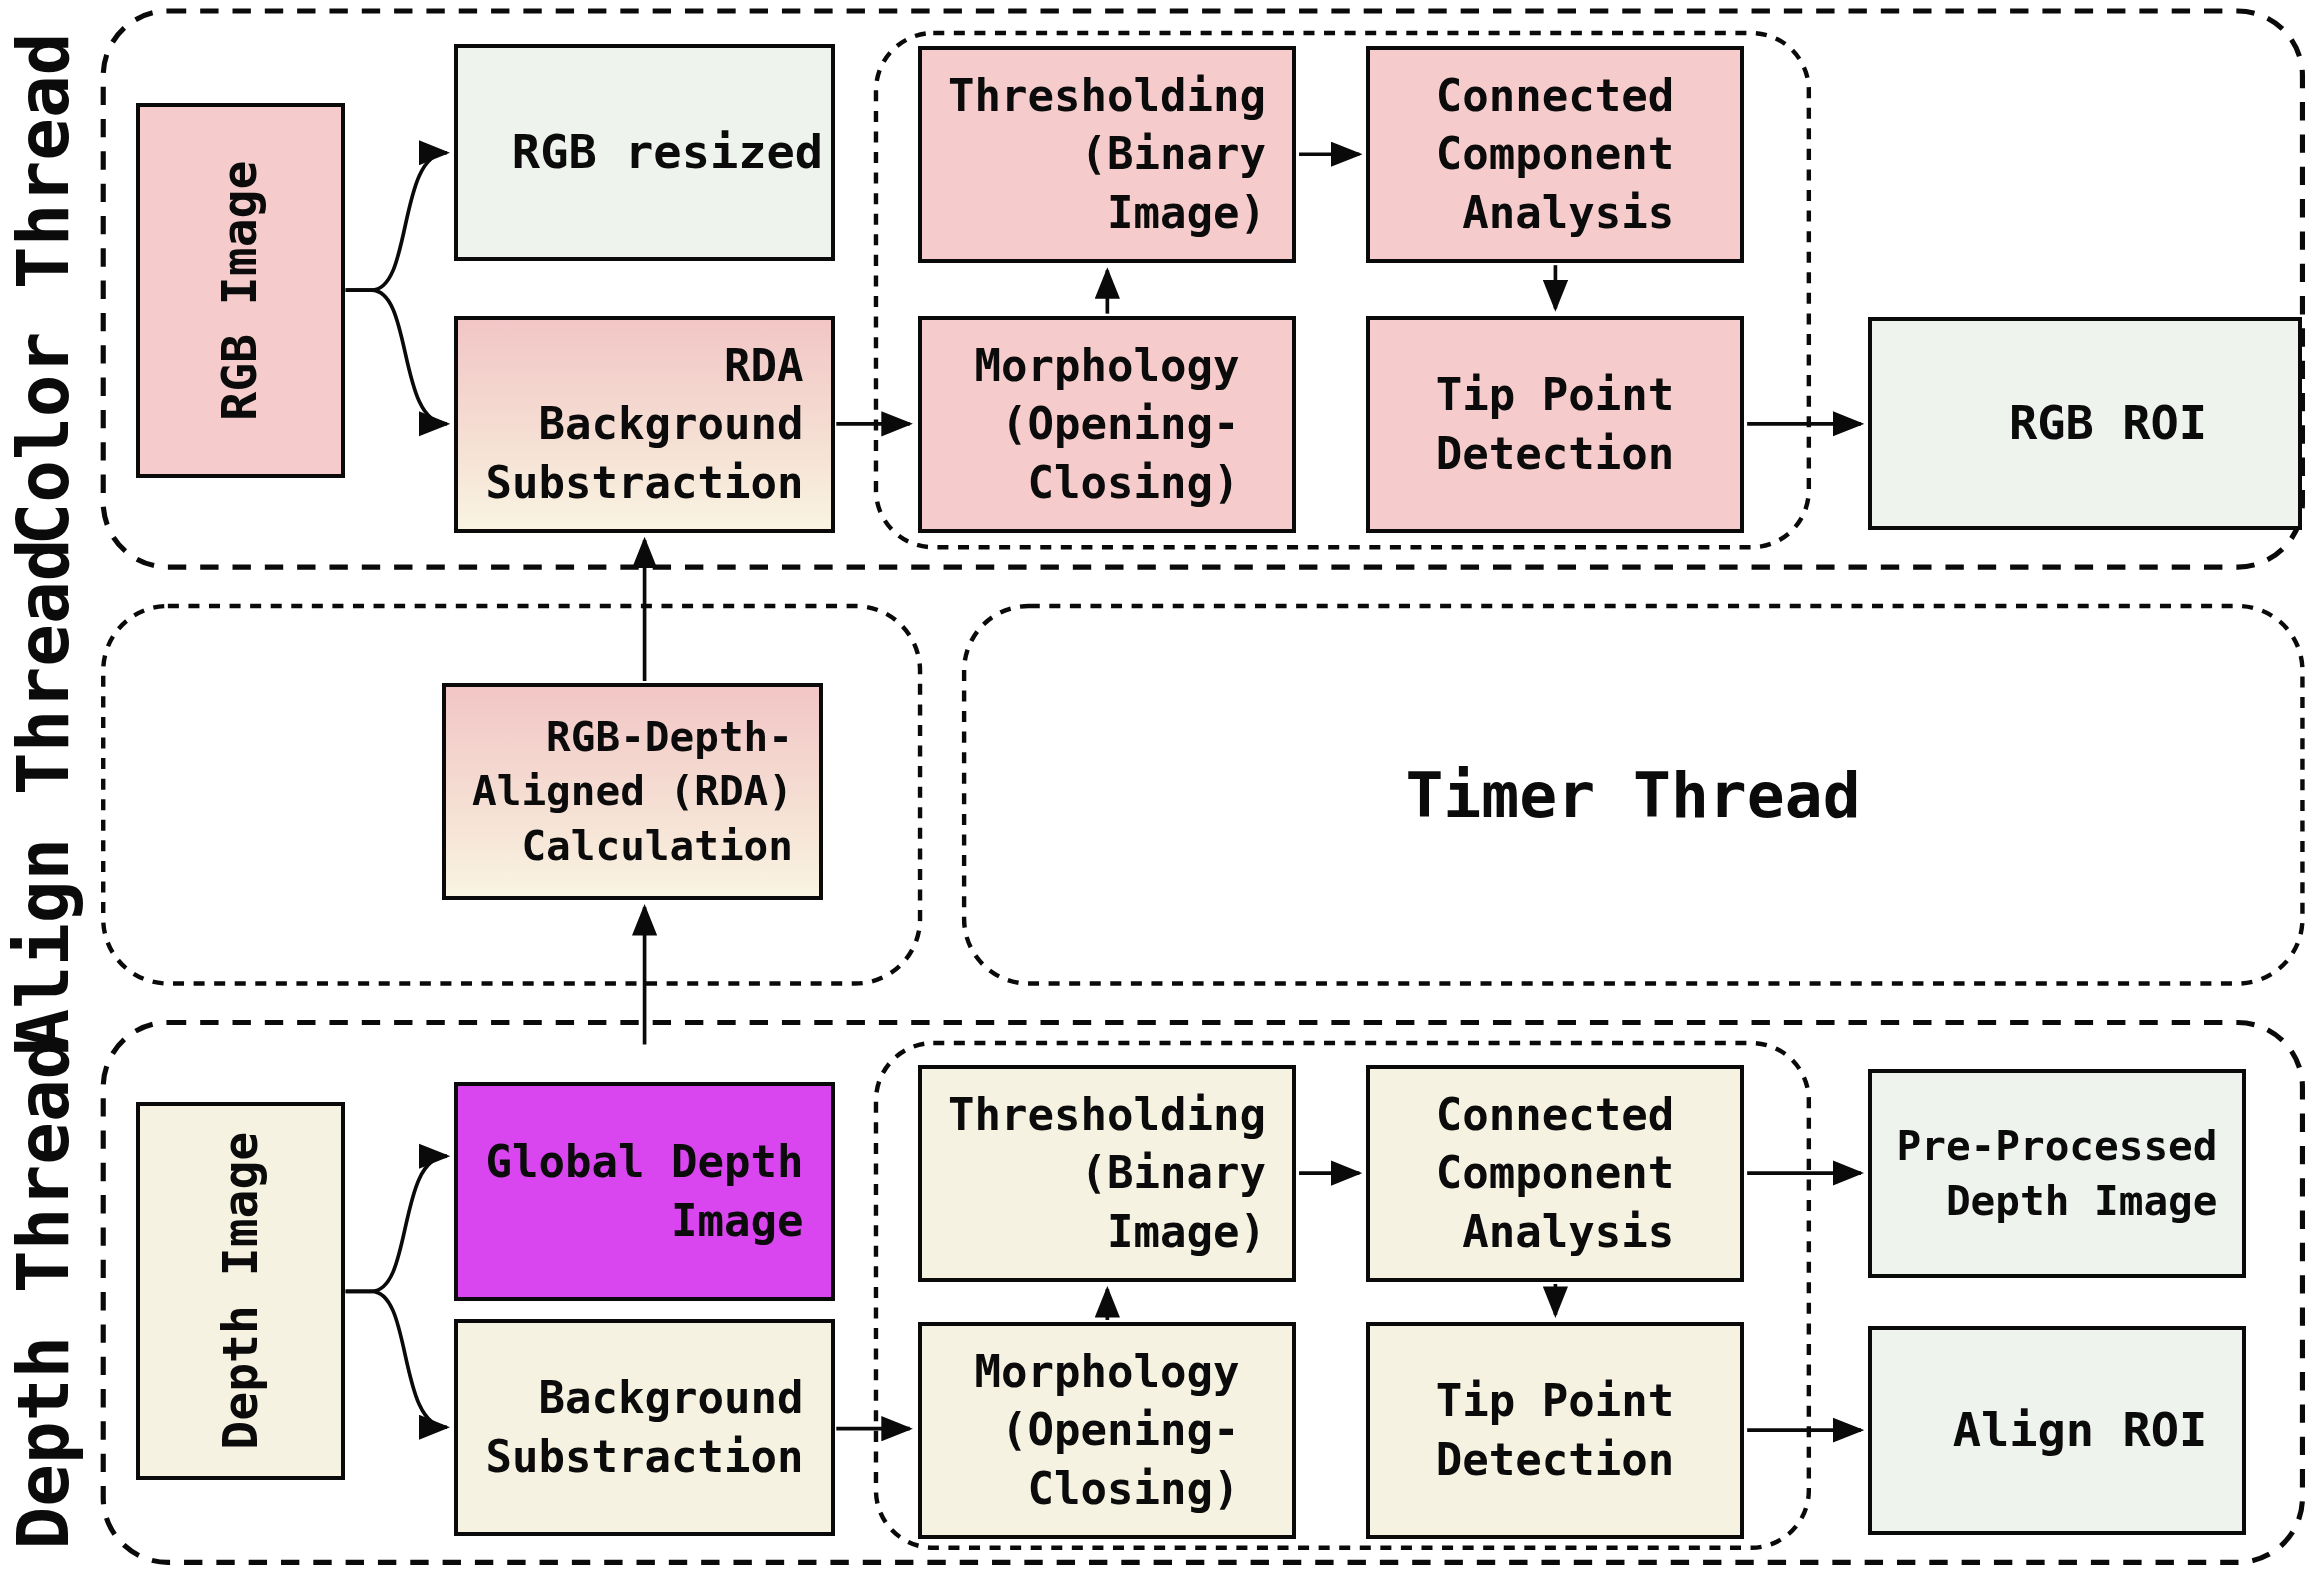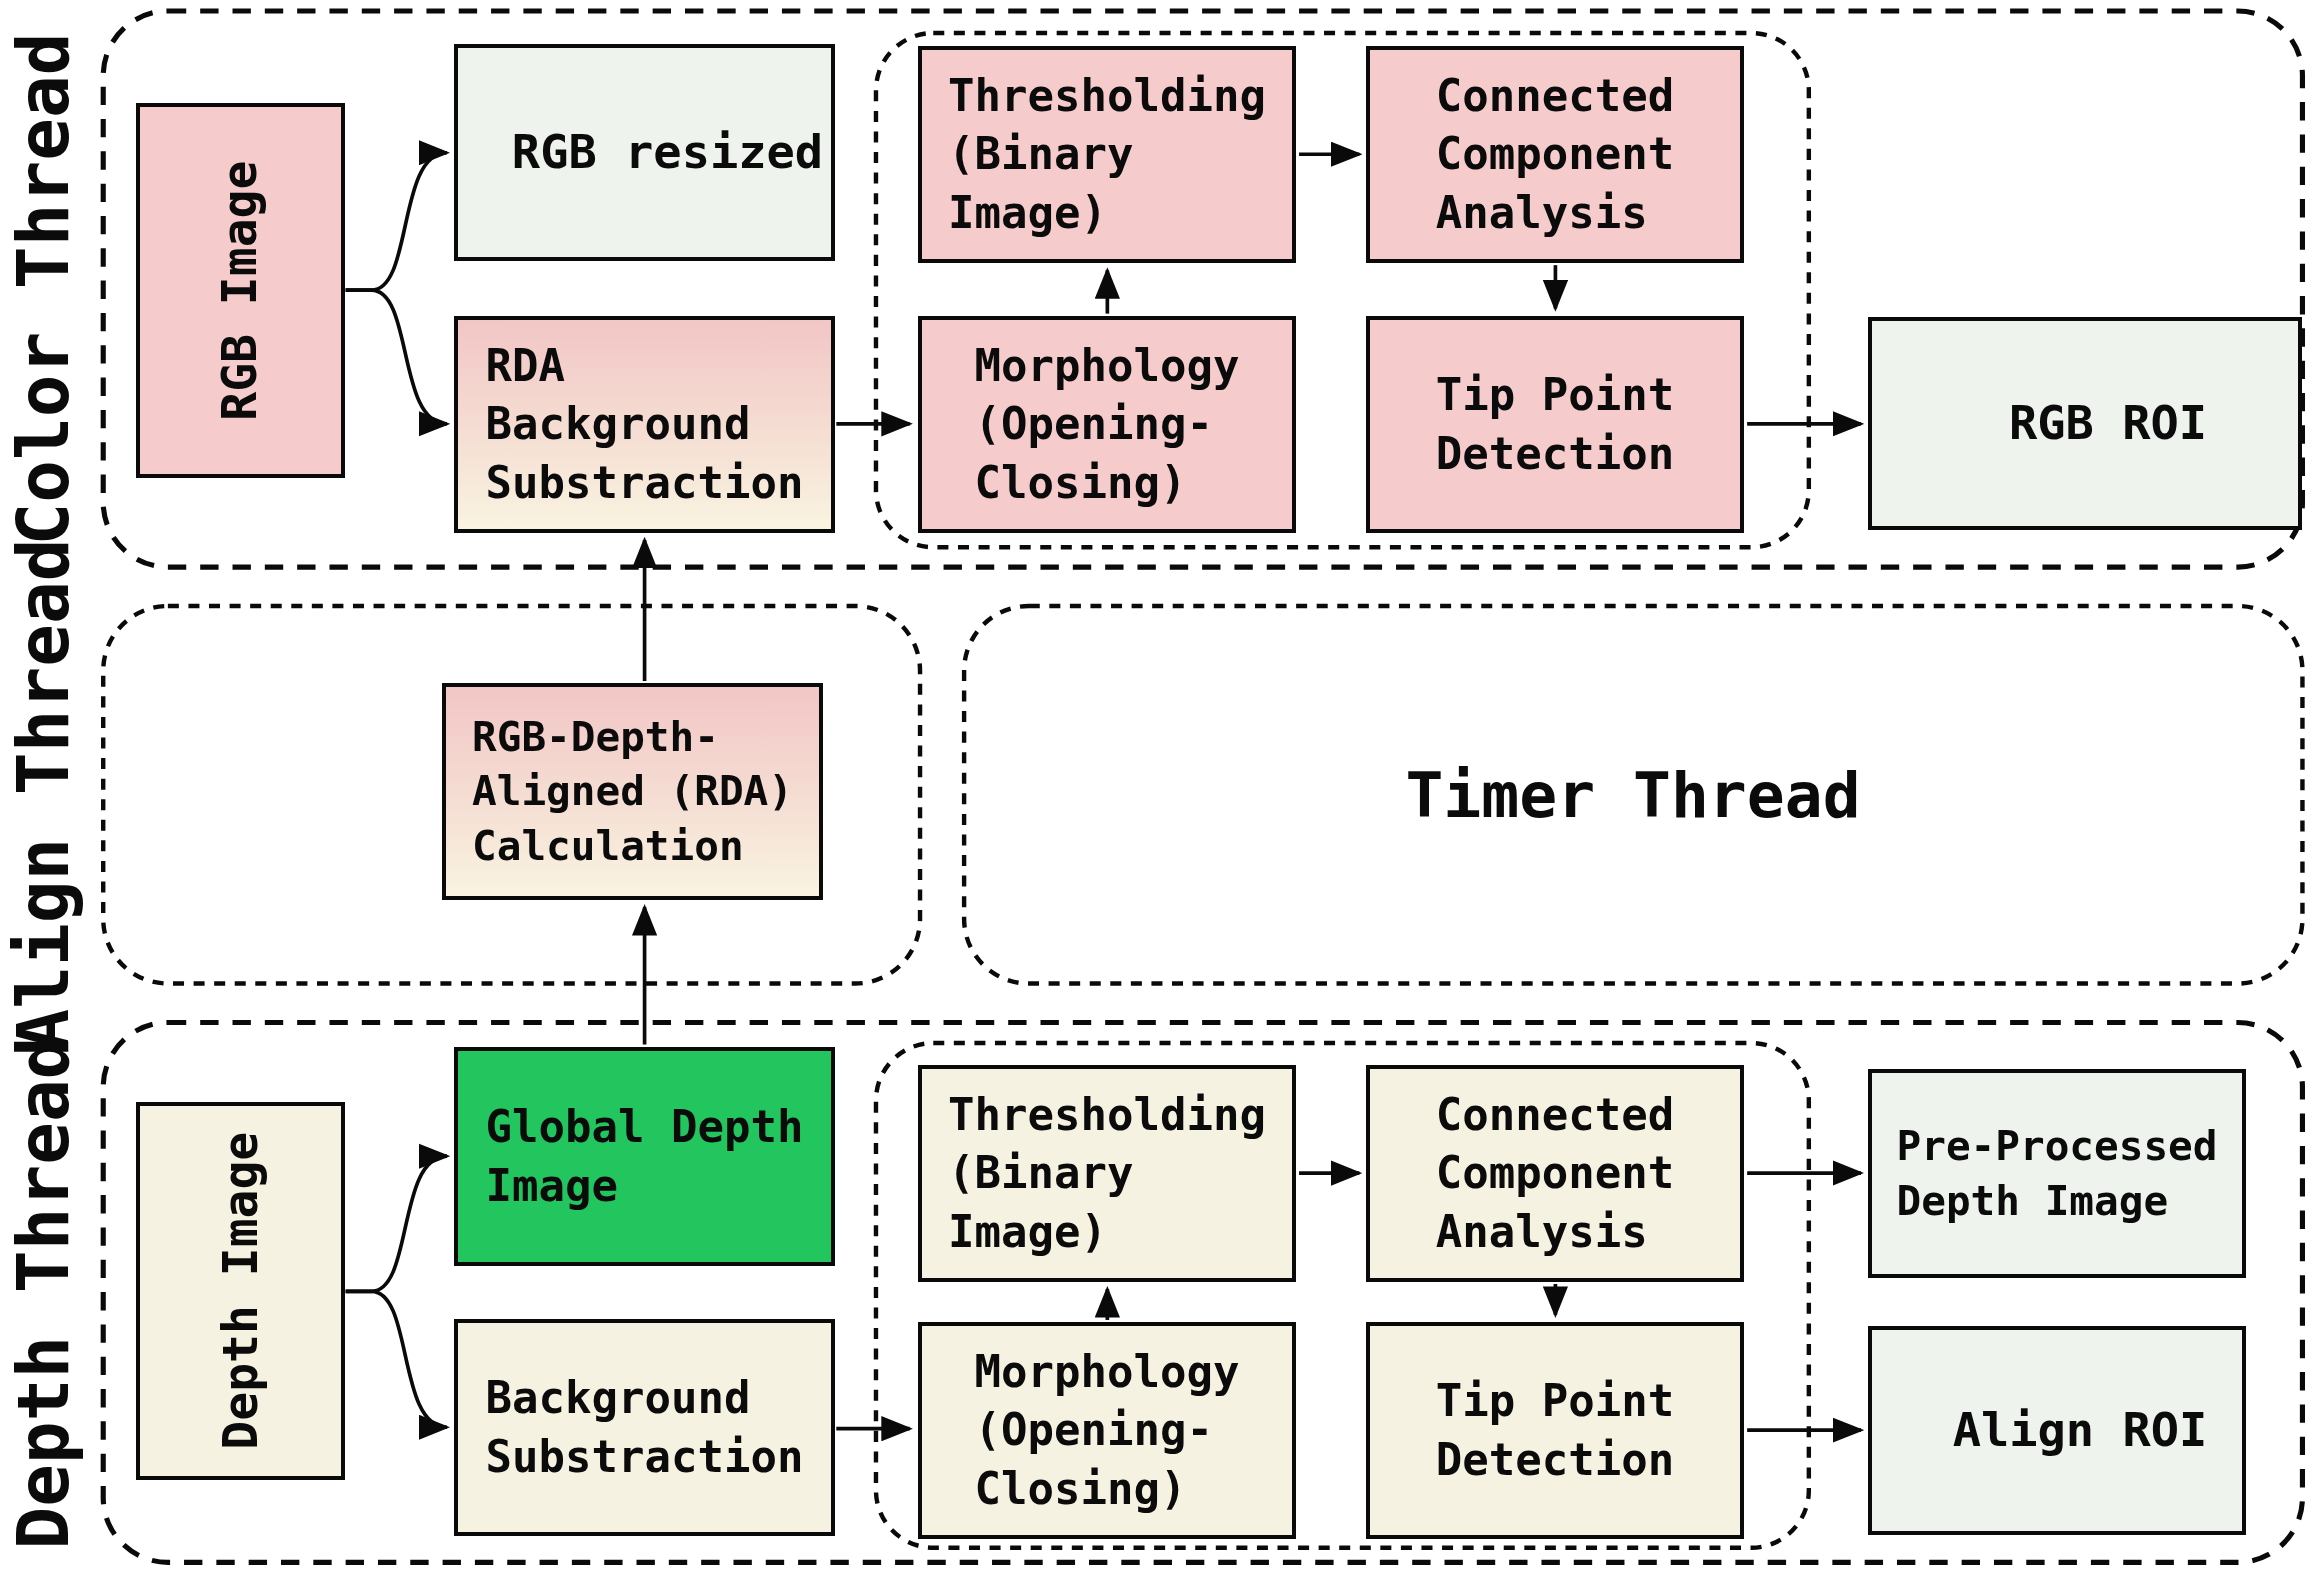--- a/index.html
+++ b/index.html
@@ -9,30 +9,30 @@
     background:#ffffff;
     font-family:"DejaVu Sans Mono","Liberation Mono",monospace;
     overflow:hidden;
   }
   svg.layer{position:absolute;left:0;top:0;width:2319px;height:1580px;}
   .node{
     position:absolute;
     display:flex;align-items:center;justify-content:center;
     border:4.4px solid #0a0a0a;
     box-sizing:border-box;
-    text-align:left;
+    text-align:right;
     font-weight:bold;
     color:#0b0b0b;
     font-size:44px;
     line-height:1.32;
     white-space:pre-line;
   }
   .node.pink{background:#f5cccb;}
   .node.cream{background:#f6f2e2;}
-  .node.blue{background:#22c55e;}
+  .node.blue{background:#d946ef;margin-top:35px;}
   .node.light{background:#eef3ee;}
   .node.grad{background:linear-gradient(180deg,#f2c6c6 0%,#f5ded3 55%,#f9f4e1 100%);}
   .node.single{font-size:47px;padding-left:46px;}
   .node.small{font-size:41px;}
   .vlabel{
     transform:rotate(-90deg);
     white-space:nowrap;
     font-size:48px;
     font-weight:bold;
     color:#0b0b0b;

